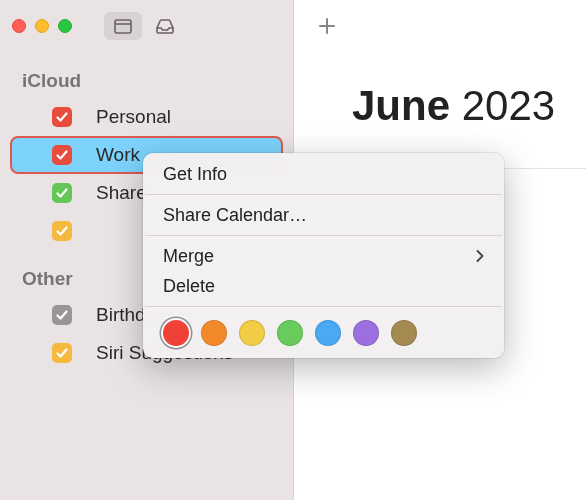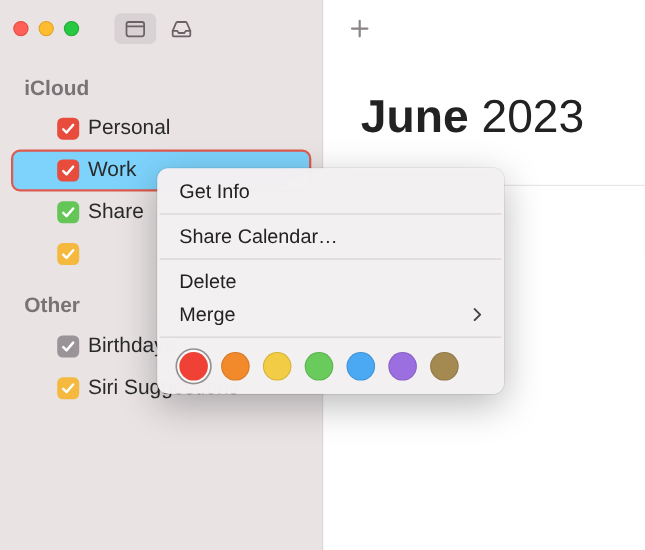--- a/index.html
+++ b/index.html
@@ -42,21 +42,21 @@
 }
 .tb-btn.active{background:#d8d2d4;}
 .tb-btn svg{width:20px;height:18px;}
 .sections{padding:10px 0;}
 .section-header{
   font-size:19px; color:#7a7376; font-weight:600;
   padding:8px 22px 6px;
 }
 .cal-item{
   display:flex;align-items:center;
-  height:38px;padding:0 20px 0 42px;gap:8px;
+  height:38px;padding:0 20px 0 42px;gap:24px;
   font-size:19px;color:#2a2a2a;
   border-radius:8px;margin:0 10px;
 }
 .cal-item.selected{
   background:#7dd3fc;
   border:2px solid #de5a4e;
   border-radius:8px;
   padding-left:40px;
   margin:0 10px;
 }
@@ -79,30 +79,31 @@
   border-bottom:0px solid transparent;
 }
 .plus-btn{
   width:34px;height:30px;color:#8a8388;
   display:flex;align-items:center;justify-content:center;
 }
 .month-title{
   margin-top:30px;padding-left:34px;
   font-size:42px;color:#222;
   font-weight:400;
+  margin-left:24px;
 }
 .month-title .bold{font-weight:700;}
 .divider-h{
   position:absolute;top:168px;left:294px;right:0;
   border-top:1px solid #e6e3e4;
 }
 .context-menu{
   position:absolute;
   left:143px;top:153px;
-  width:315px;
+  width:361px;
   background:rgba(243,240,241,0.98);
   border-radius:10px;
   box-shadow:0 10px 35px rgba(0,0,0,0.28),0 0 0 1px rgba(0,0,0,0.08);
   padding:6px 0;
   backdrop-filter: blur(20px);
 }
 .menu-item{
   height:30px;display:flex;align-items:center;
   padding:0 20px;font-size:18px;color:#222;
   justify-content:space-between;
@@ -228,27 +229,27 @@
 <div class="context-menu">
   <div class="menu-item">
     <span>Get Info</span>
   </div>
   <div class="menu-sep"></div>
   <div class="menu-item">
     <span>Share Calendar…</span>
   </div>
   <div class="menu-sep"></div>
   <div class="menu-item">
-    <span>Delete</span>
-  </div>
-  <div class="menu-item">
     <span>Merge</span>
     <svg class="chevron" viewBox="0 0 8 12">
       <path d="M1.5 1 L6.5 6 L1.5 11" stroke="#444" stroke-width="1.8" fill="none" stroke-linecap="round" stroke-linejoin="round"></path>
     </svg>
+  </div>
+  <div class="menu-item">
+    <span>Delete</span>
   </div>
   <div class="menu-sep"></div>
   <div class="swatches">
     <div class="swatch selected" style="background:#ef4135"></div>
     <div class="swatch" style="background:#f28a2b"></div>
     <div class="swatch" style="background:#f2cc45"></div>
     <div class="swatch" style="background:#69cb5c"></div>
     <div class="swatch" style="background:#4ba8f2"></div>
     <div class="swatch" style="background:#9b6fe0"></div>
     <div class="swatch" style="background:#a48a51"></div>

